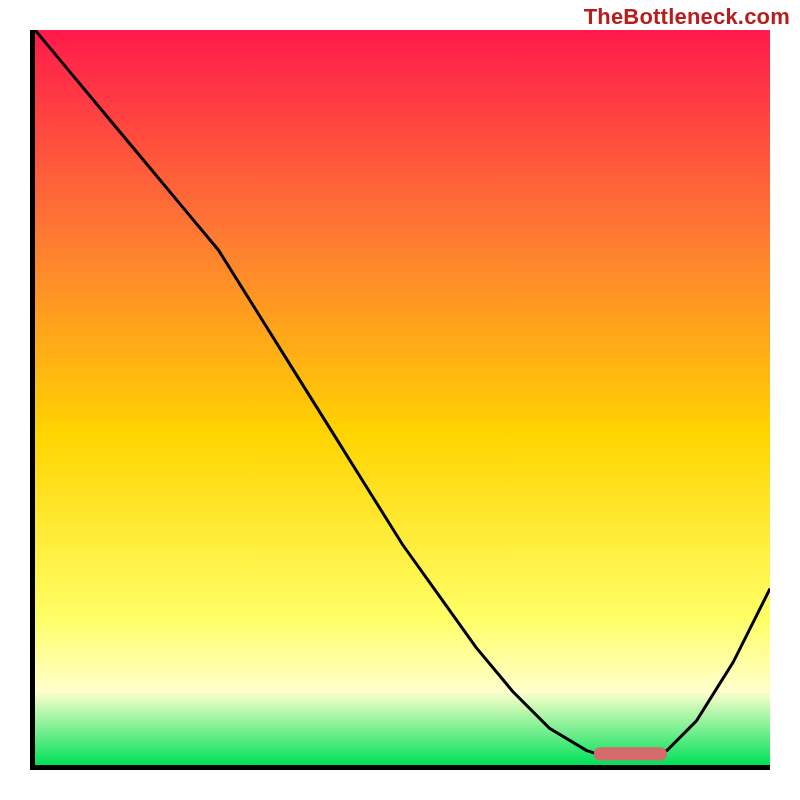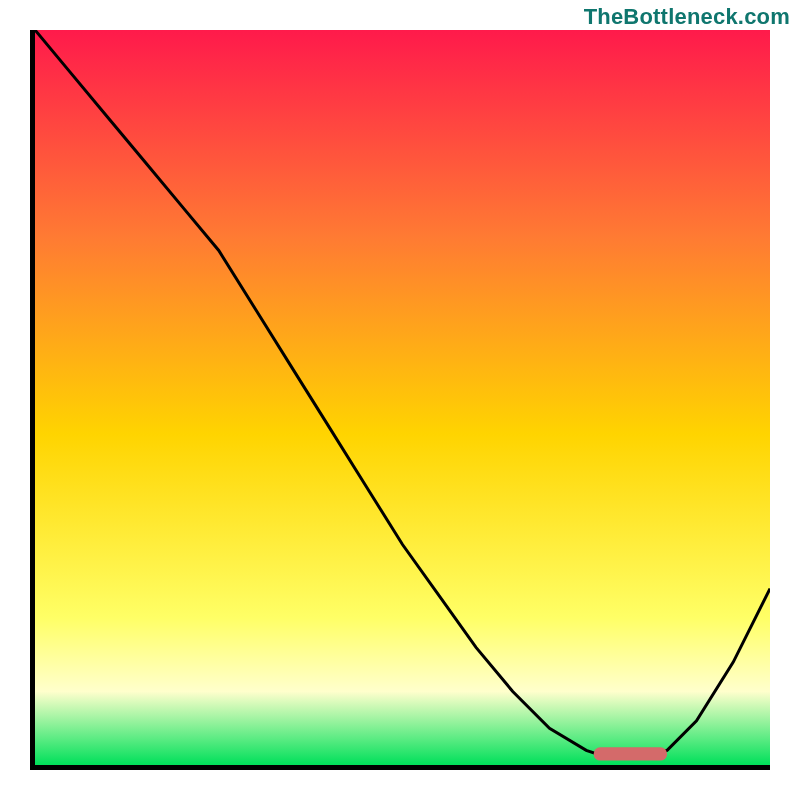--- a/index.html
+++ b/index.html
@@ -14,21 +14,21 @@
     position: relative;
     width: 800px;
     height: 800px;
   }
   .watermark {
     position: absolute;
     top: 4px;
     right: 10px;
     font-size: 22px;
     font-weight: 600;
-    color: #0f766e;
+    color: #b91c1c;
     letter-spacing: 0.2px;
     z-index: 10;
   }
   .axis-left, .axis-bottom {
     position: absolute;
     background: #000;
   }
   .axis-left {
     left: 30px;
     top: 30px;

